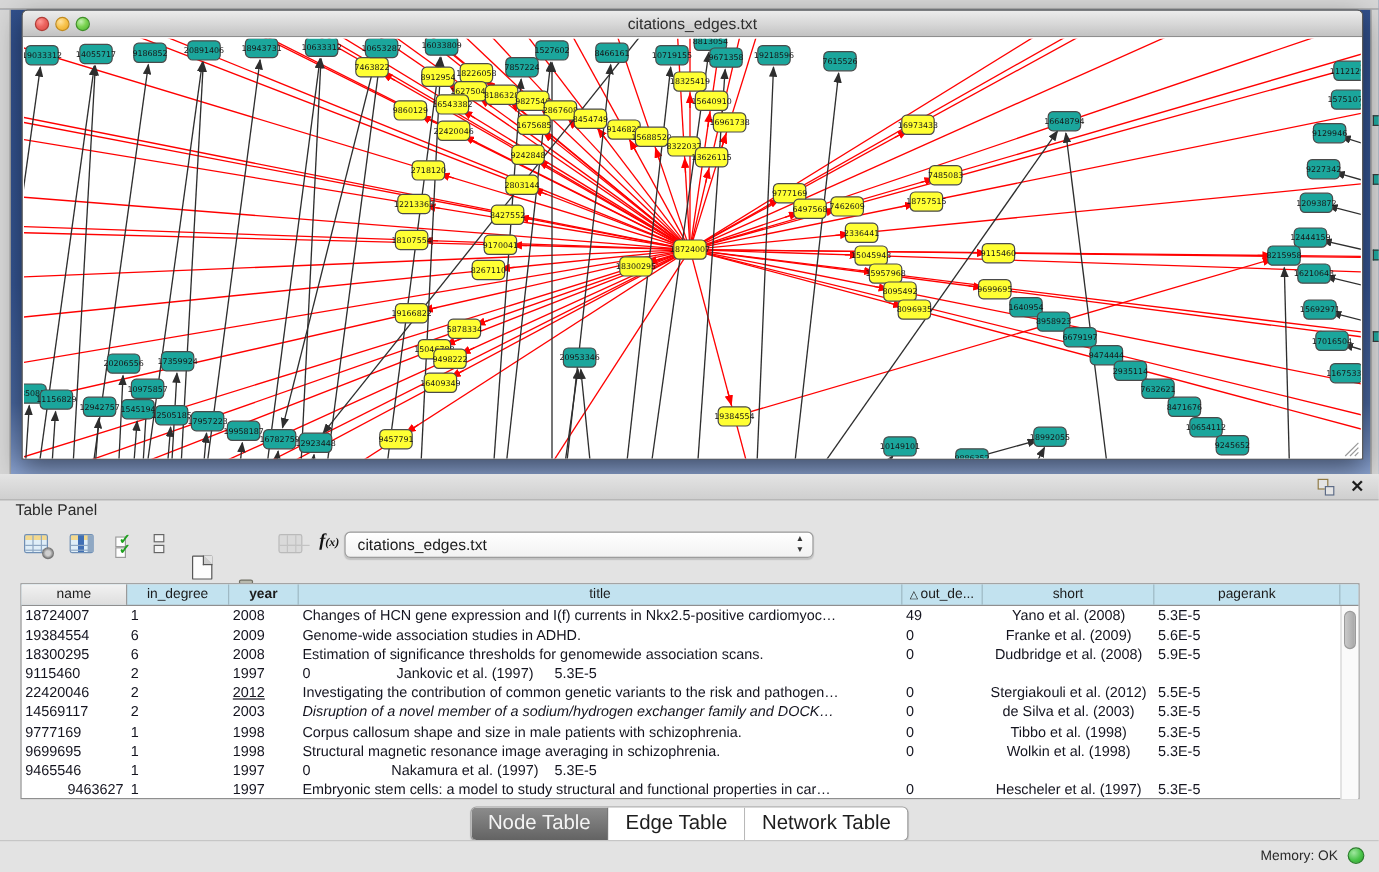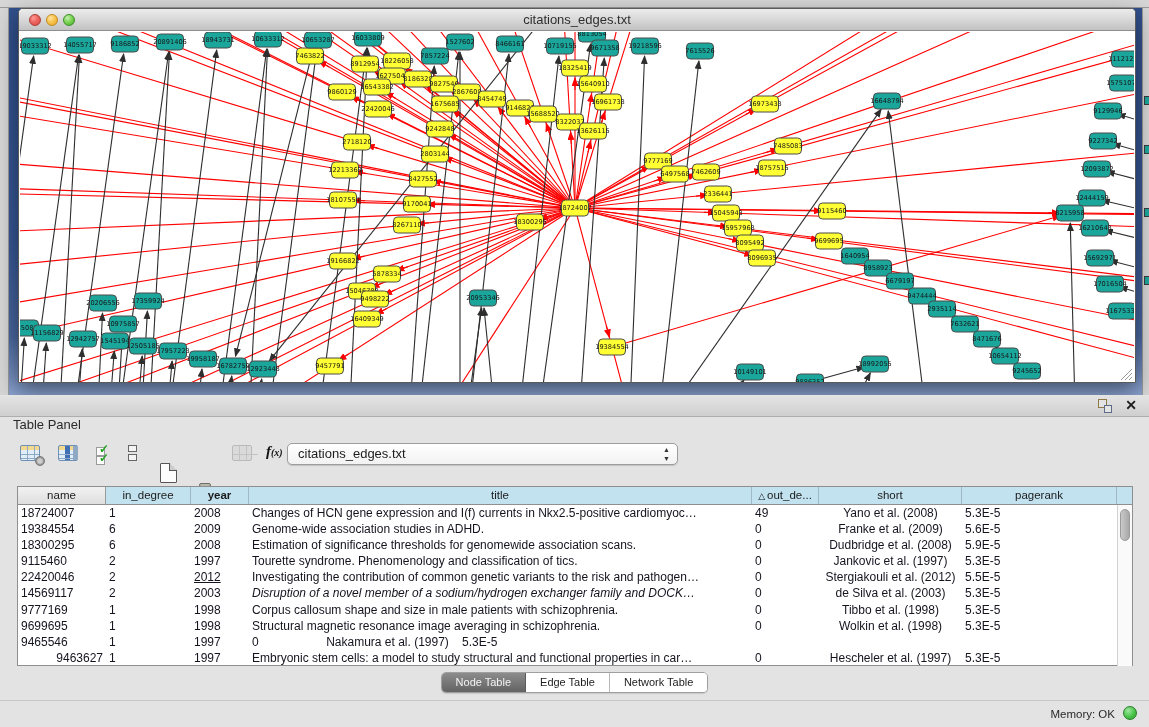--- a/index.html
+++ b/index.html
@@ -88,21 +88,21 @@
   .tcell { font-size:12px; color:#14141f; line-height:16px; white-space:nowrap; overflow:hidden;
     text-overflow:ellipsis; padding:0 3px; }
   #vscroll { position:absolute; right:0; top:18px; width:15px; height:161px; background:#fafafa; border-left:1px solid #d2d2d2; }
   #vthumb { position:absolute; left:2px; top:4px; width:10px; height:32px; border-radius:6px;
     background:linear-gradient(90deg,#c9c9c9,#a8a8a8); border:1px solid #9b9b9b; }
 
   
   #tabbar { position:absolute; left:0; top:277px; width:1149px; height:22px; text-align:center; }
   #seg { display:inline-flex; border:1px solid #9f9f9f; border-radius:5px; overflow:hidden;
     background:#fff; box-shadow:0 1px 1px rgba(0,0,0,.12); }
-  .seg-btn { font-size:11px; color:#1d1d1d; padding:3px 14px 4px; background:#fff; border-right:1px solid #b8b8b8; }
+  .seg-btn { font-size:17px; color:#1d1d1d; padding:3px 14px 4px; background:#fff; border-right:1px solid #b8b8b8; }
   .seg-btn:last-child { border-right:none; }
   .seg-btn.active { background:linear-gradient(180deg,#8c8c8c,#636363); color:#f4f4f4; border-right:1px solid #5c5c5c; }
 
   
   #statusbar { position:absolute; left:0; top:305px; width:1149px; height:27px;
     border-top:1px solid #c6c6c6; background:#e3e3e3; }
   #memory { position:absolute; right:34px; top:7px; font-size:11.5px; color:#2a2a2a; }
   #mem-dot { position:absolute; right:12px; top:5px; width:14px; height:14px; border-radius:50%;
     background:radial-gradient(circle at 35% 30%,#9fe79f,#49c349 55%,#2da02d); border:1px solid #2b7d2b; }
 </style>
@@ -808,21 +808,20 @@
             <div class="tcell" style="width: 58px; text-align: left;">2008</div>
             <div class="tcell" style="width: 503px; text-align: left;">Estimation of significance thresholds for genomewide association scans.</div>
             <div class="tcell" style="width: 67px; text-align: left;">0</div>
             <div class="tcell" style="width: 143px; text-align: center;">Dudbridge et al. (2008)</div>
             <div class="tcell" style="width: 155px; text-align: left;">5.9E-5</div>
           </div>
           <div class="trow">
             <div class="tcell" style="width: 88px; text-align: left;">9115460</div>
             <div class="tcell" style="width: 85px; text-align: left;">2</div>
             <div class="tcell" style="width: 58px; text-align: left;">1997</div>
-            <div class="tcell" style="width: 503px; text-align: left;">Tourette syndrome. Phenomenology and classification of tics.</div>
             <div class="tcell" style="width: 67px; text-align: left;">0</div>
             <div class="tcell" style="width: 143px; text-align: center;">Jankovic et al. (1997)</div>
             <div class="tcell" style="width: 155px; text-align: left;">5.3E-5</div>
           </div>
           <div class="trow">
             <div class="tcell" style="width: 88px; text-align: left;">22420046</div>
             <div class="tcell" style="width: 85px; text-align: left;">2</div>
             <div class="tcell" style="width: 58px; text-align: left; text-decoration: underline;">2012</div>
             <div class="tcell" style="width: 503px; text-align: left;">Investigating the contribution of common genetic variants to the risk and pathogen…</div>
             <div class="tcell" style="width: 67px; text-align: left;">0</div>

